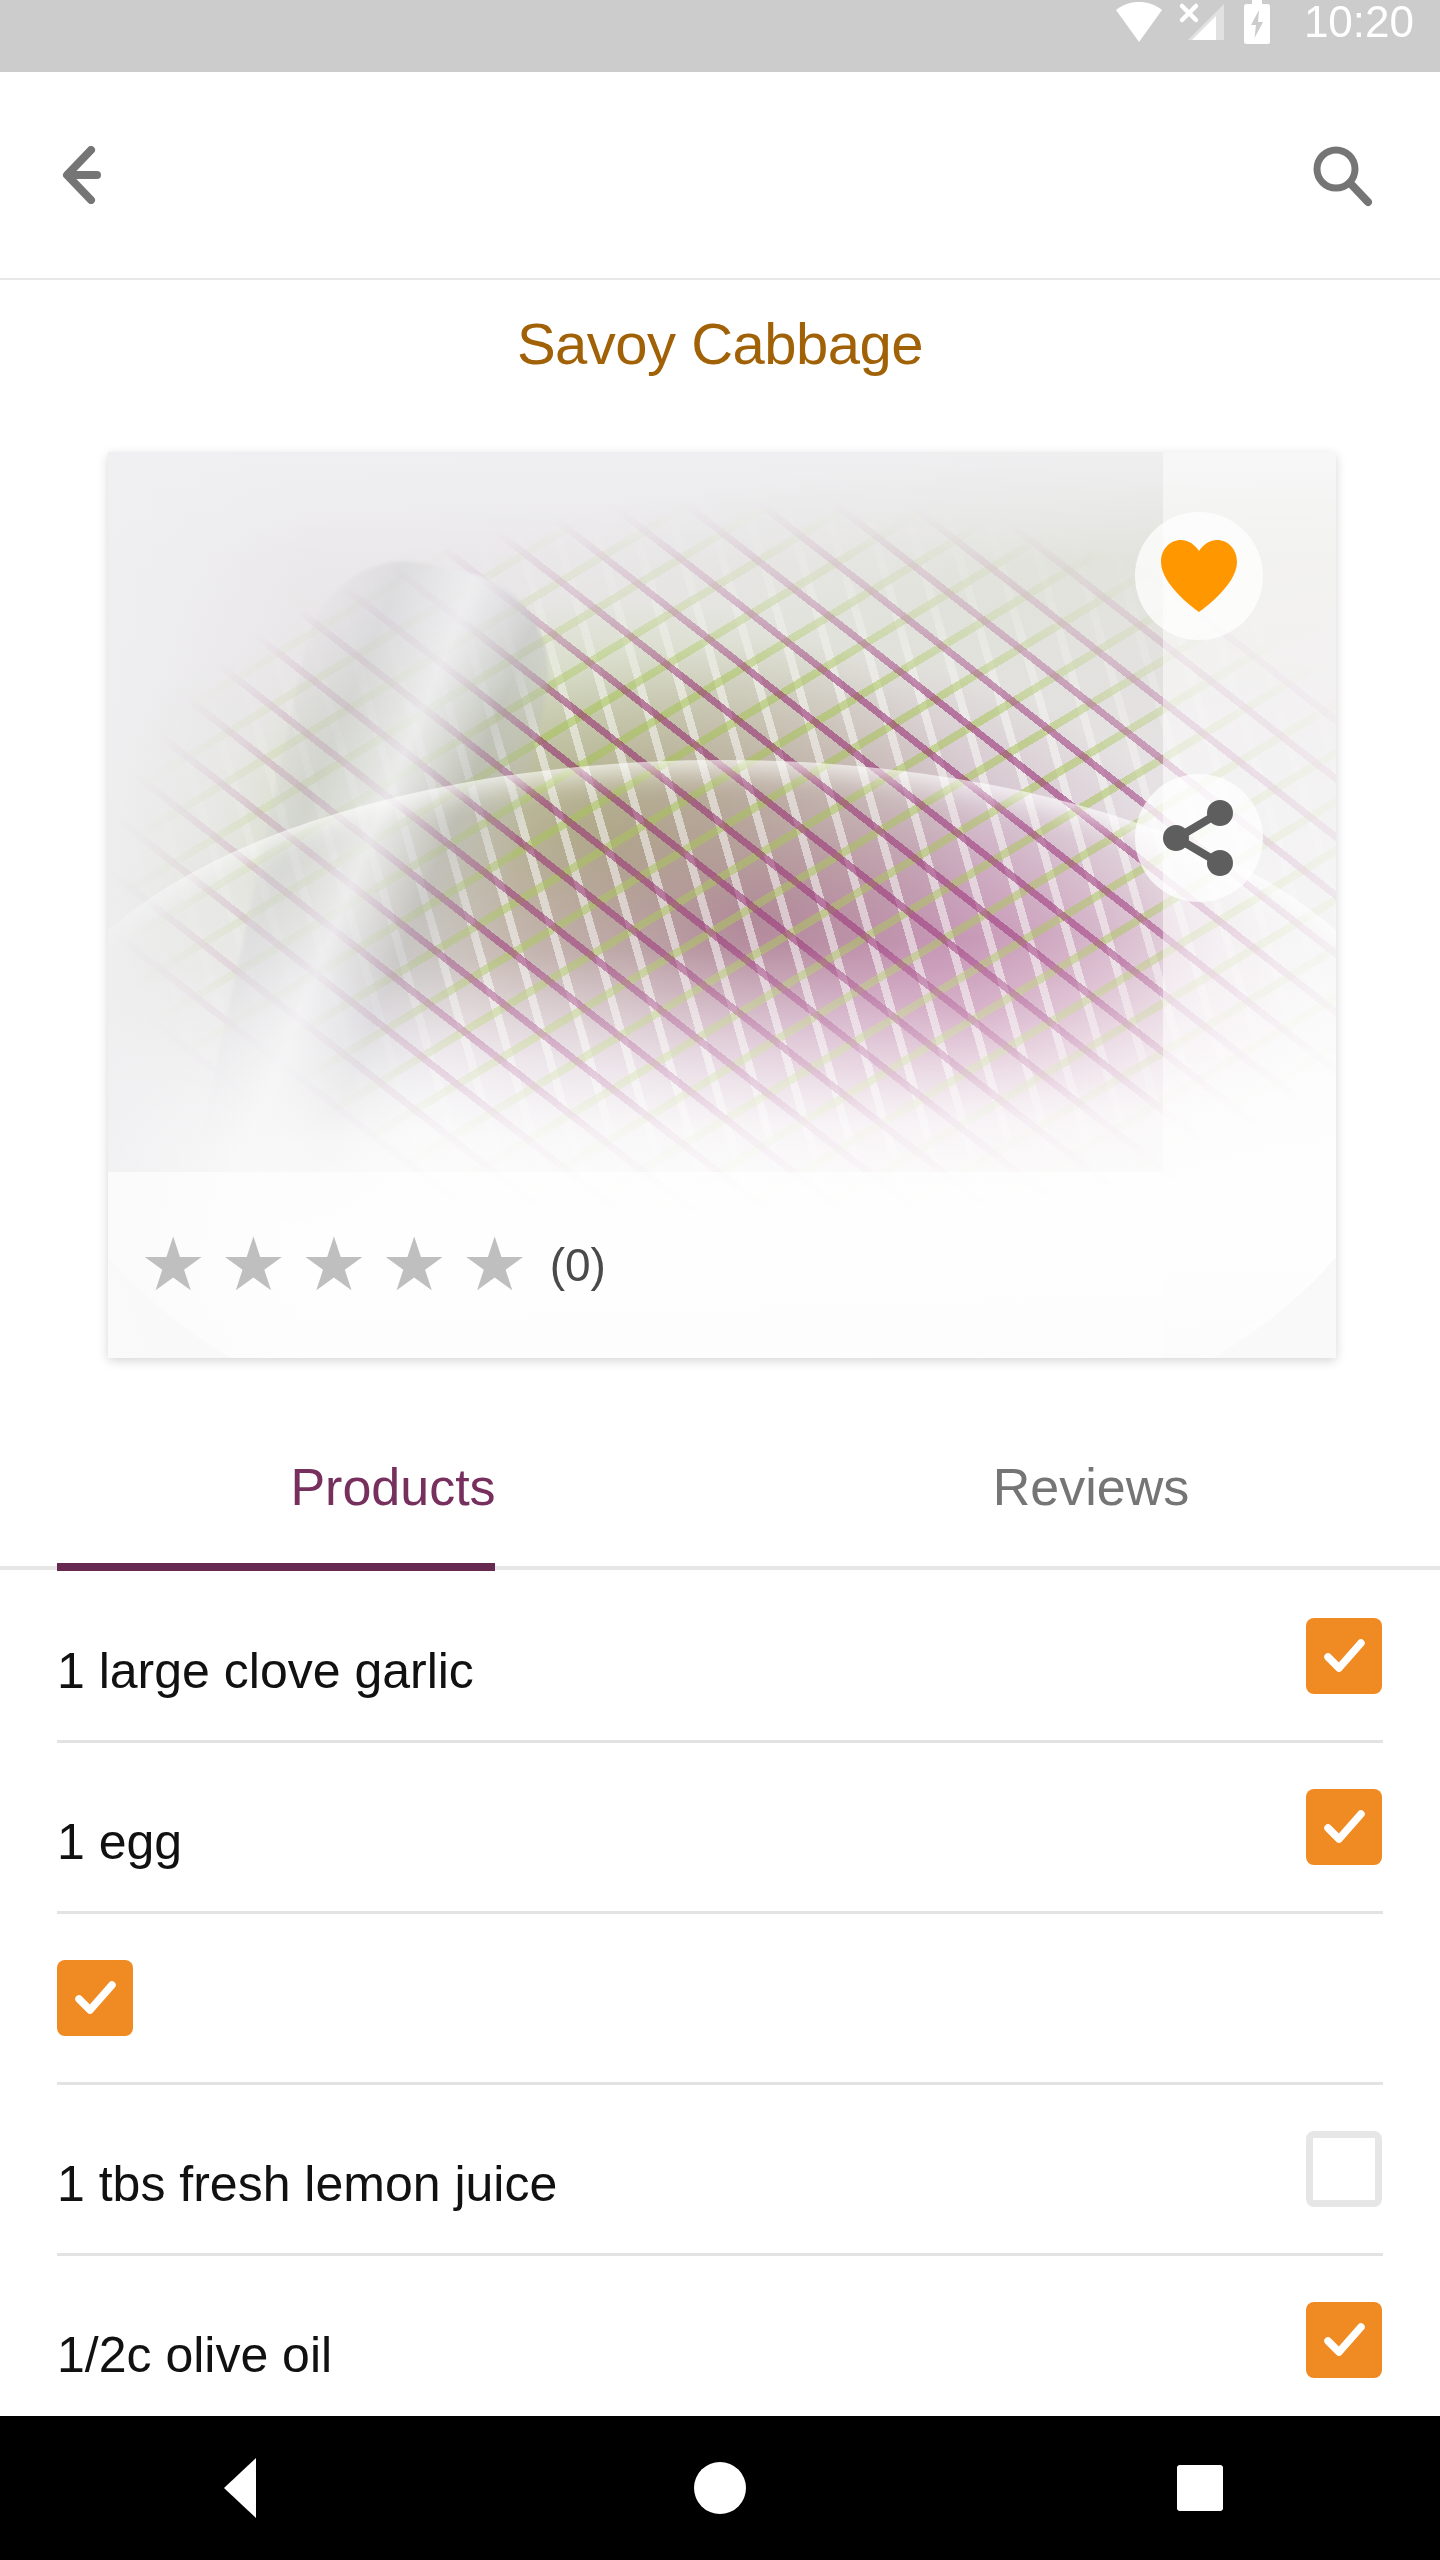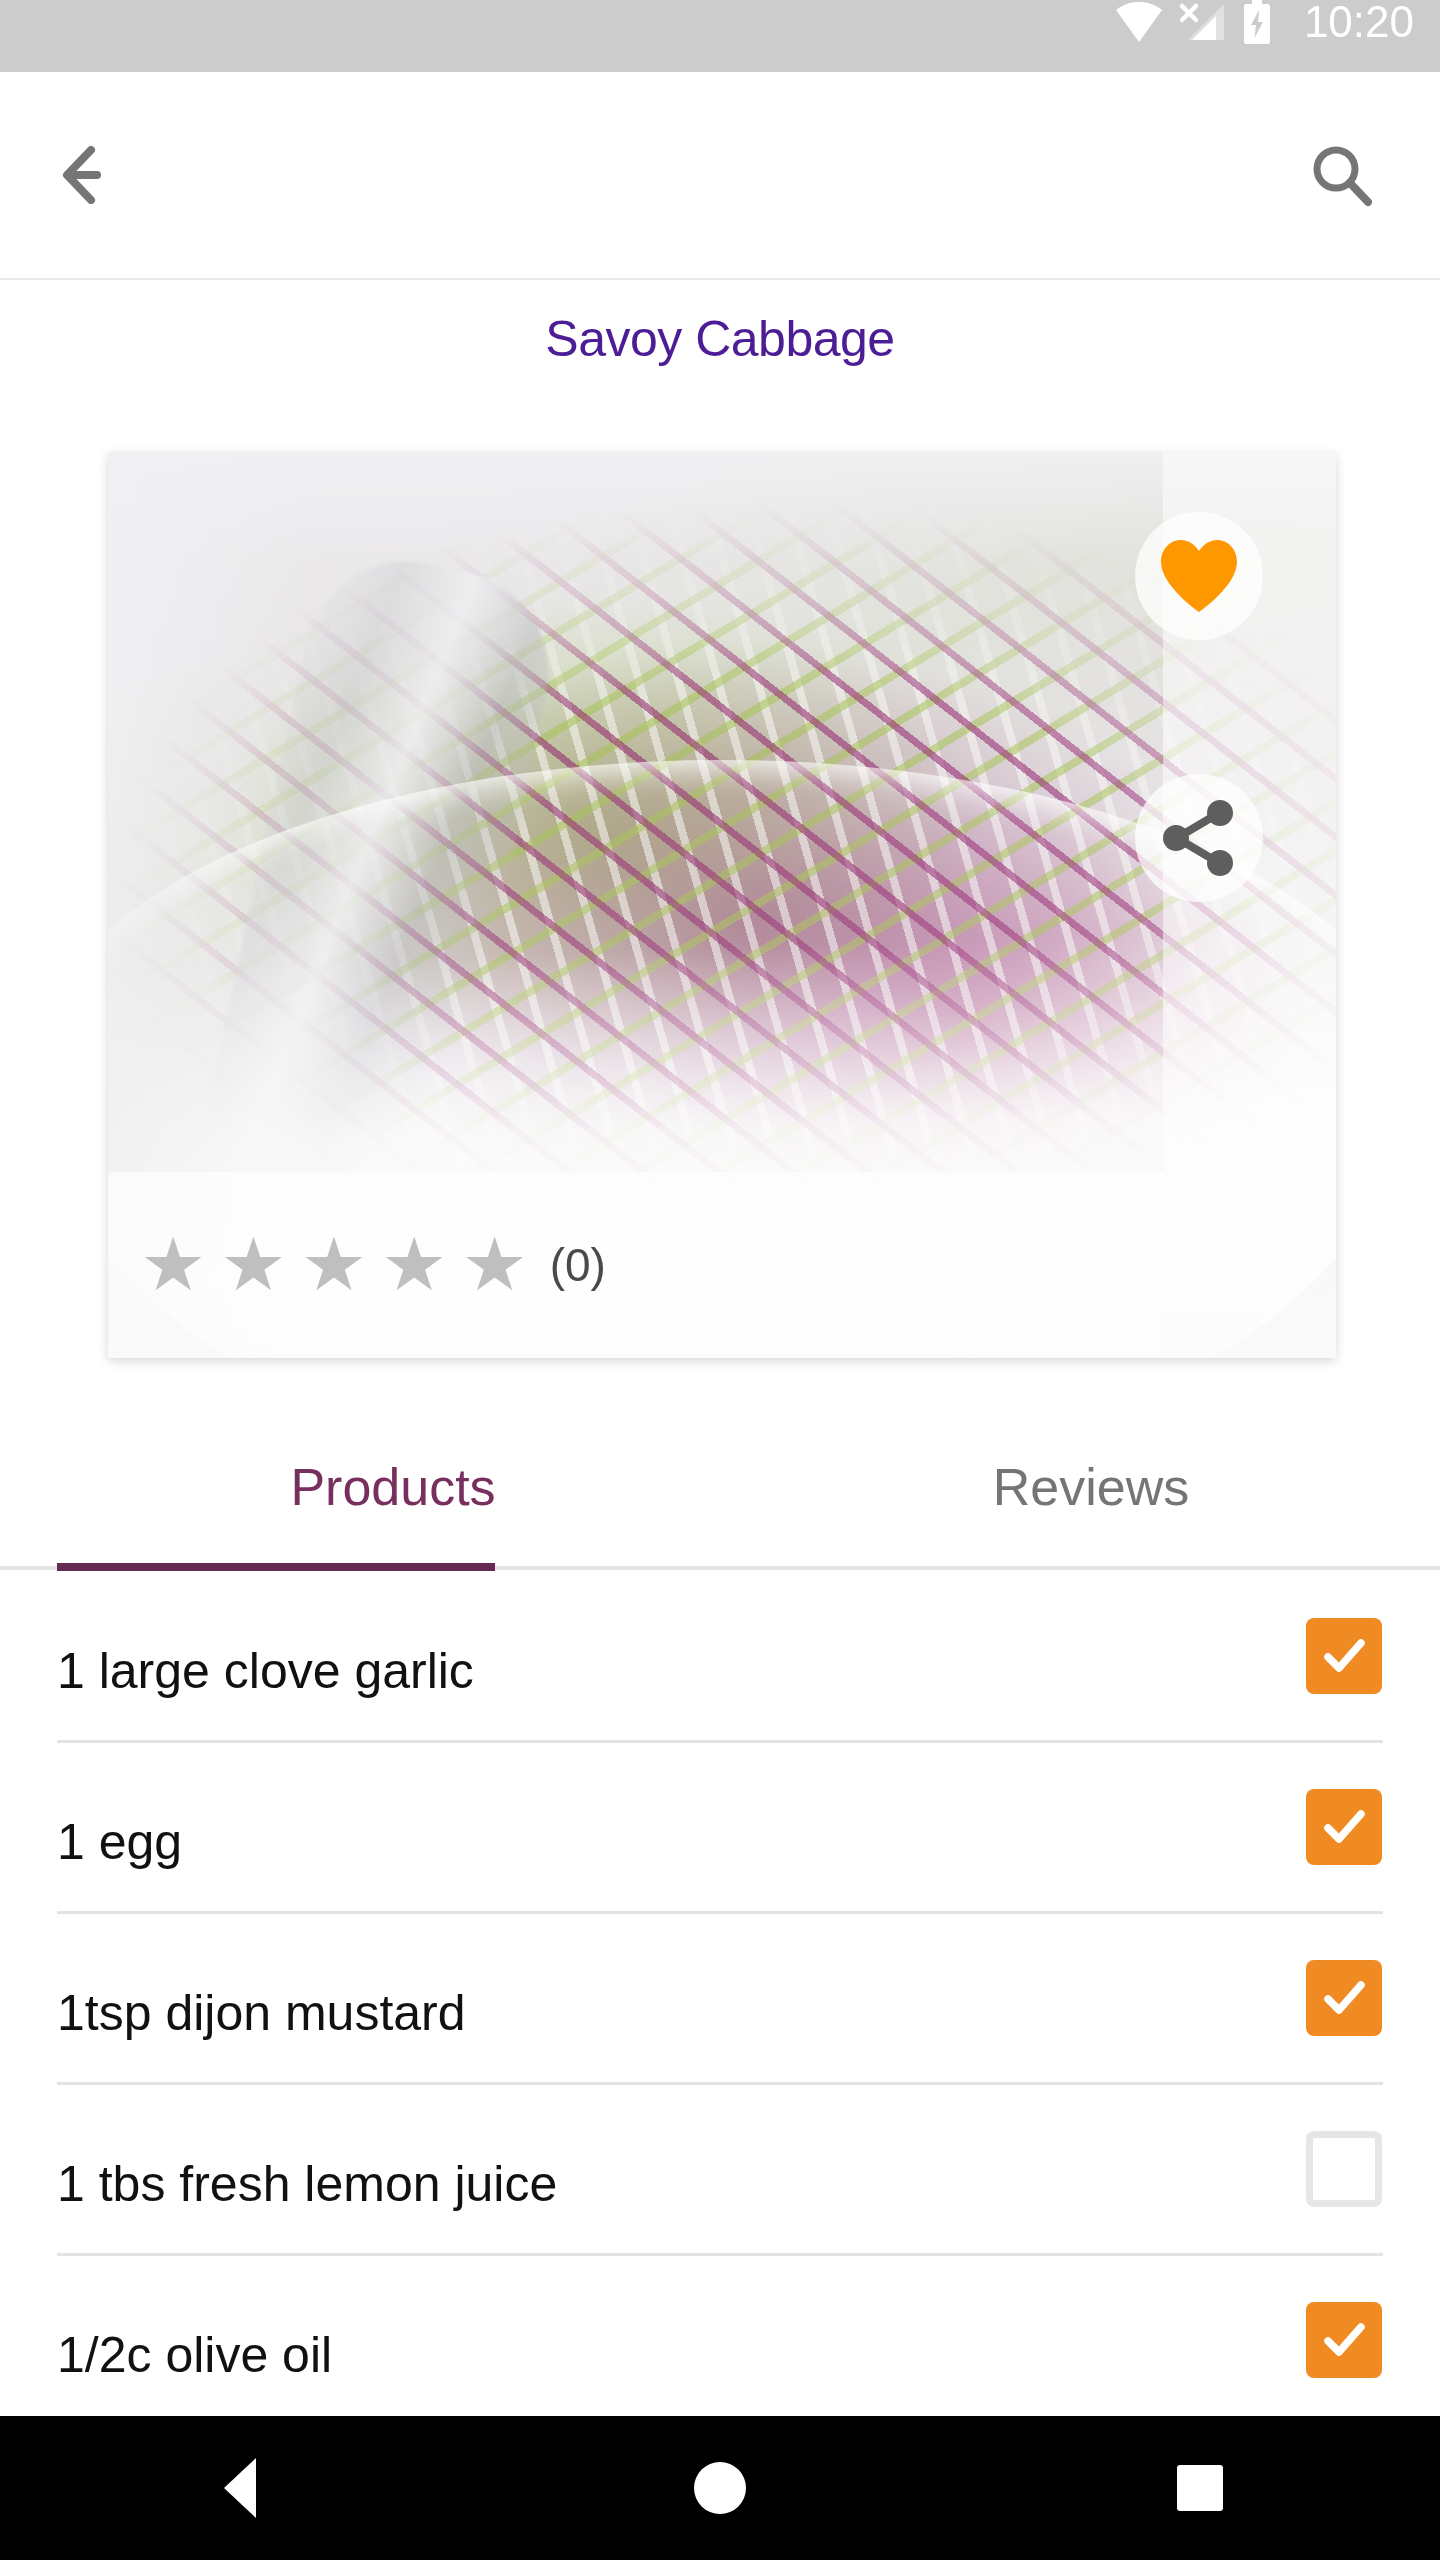--- a/index.html
+++ b/index.html
@@ -72,22 +72,22 @@
   .appbar-btn.back { left: 50px; }
   .appbar-btn.search { right: 50px; }
 
   
   .page-title {
     position: absolute;
     top: 310px;
     left: 0;
     width: 1440px;
     text-align: center;
-    font-size: 50px;
-    color: #4c1d95;
+    font-size: 58px;
+    color: #a16207;
     font-weight: 400;
     font-family: "Liberation Sans", sans-serif;
     letter-spacing: -0.5px;
   }
 
   
   .hero-card {
     position: absolute;
     left: 108px;
     top: 452px;
@@ -438,21 +438,20 @@
       <span class="ingredient-label">1 egg</span>
       <span class="checkbox checked">
         <svg width="52" height="52" viewBox="0 0 52 52">
           <path d="M10 27 L21 38 L43 13" stroke="#ffffff" stroke-width="7.5" fill="none" stroke-linecap="round" stroke-linejoin="round"></path>
         </svg>
       </span>
     </div>
     <div class="row-divider"></div>
 
     <div class="ingredient-row">
-      <span class="ingredient-label">1tsp dijon mustard</span>
       <span class="checkbox checked">
         <svg width="52" height="52" viewBox="0 0 52 52">
           <path d="M10 27 L21 38 L43 13" stroke="#ffffff" stroke-width="7.5" fill="none" stroke-linecap="round" stroke-linejoin="round"></path>
         </svg>
       </span>
     </div>
     <div class="row-divider"></div>
 
     <div class="ingredient-row">
       <span class="ingredient-label">1 tbs fresh lemon juice</span>

